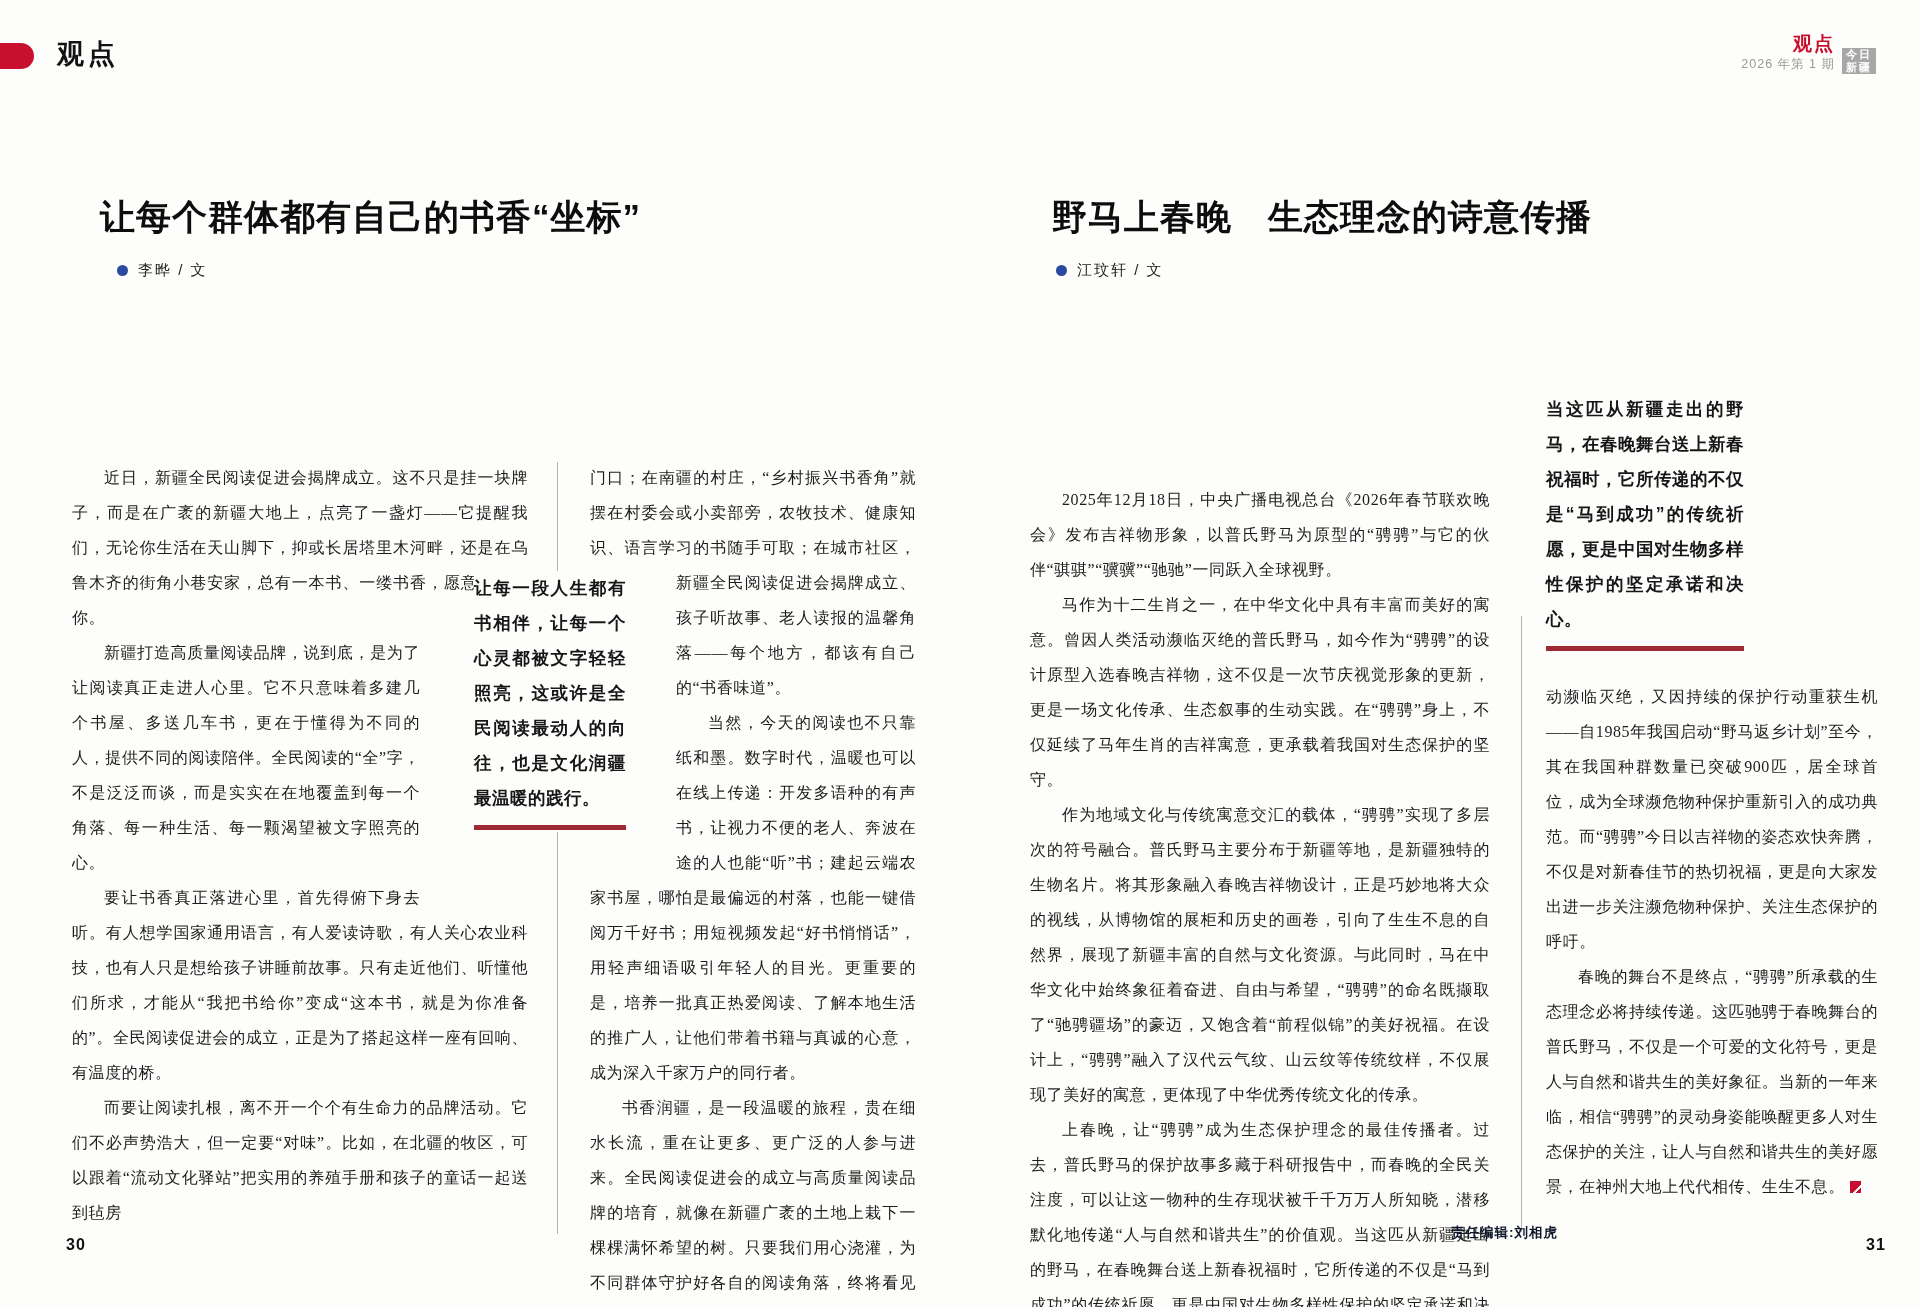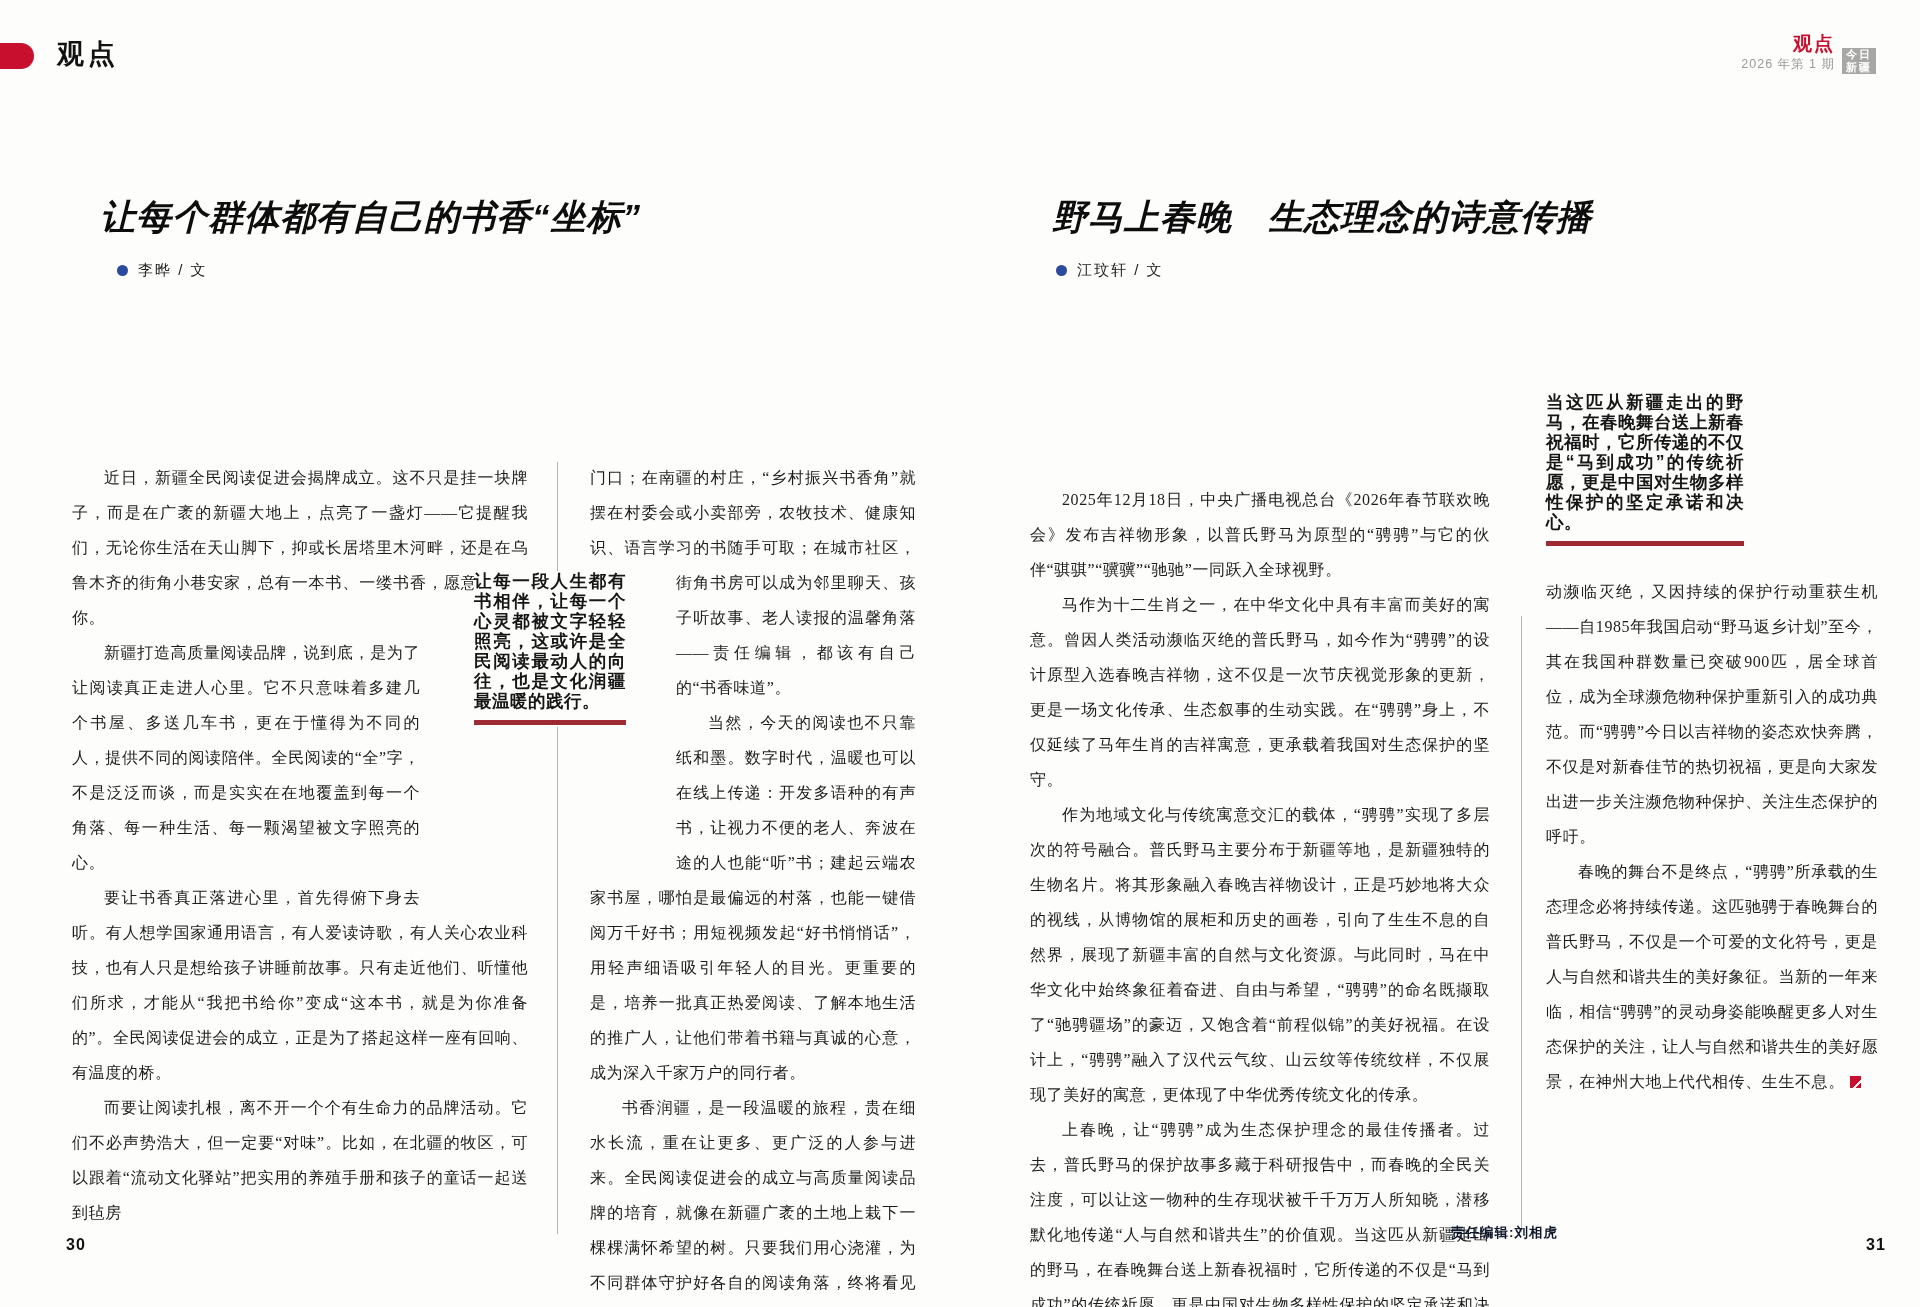--- a/index.html
+++ b/index.html
@@ -10,21 +10,21 @@
   }
   
   .red-tab{position:absolute;left:0;top:43px;width:34px;height:26px;background:#c8102e;border-radius:0 13px 13px 0;}
   .section-tag{position:absolute;left:57px;top:36px;font-family:"Liberation Serif",serif;font-weight:700;font-size:27px;color:#121212;letter-spacing:4px;}
   .masthead{position:absolute;top:34px;right:44px;display:flex;align-items:flex-start;gap:7px;}
   .mh-text{text-align:right;}
   .mh-sec{color:#c8102e;font-family:"Liberation Sans",sans-serif;font-weight:700;font-size:19px;letter-spacing:2px;line-height:20px;}
   .mh-issue{color:#9a9a9a;font-family:"Liberation Sans",sans-serif;font-size:12.5px;letter-spacing:1px;margin-top:2px;}
   .mh-logo{background:#a7a7a6;color:#ffffff;font-family:"Liberation Sans",sans-serif;font-weight:700;font-size:11px;line-height:13px;letter-spacing:2px;padding:0 4px;text-align:center;margin-top:14px;}
   
-  .art-title{position:absolute;font-family:"Liberation Sans",sans-serif;font-weight:900;font-size:35px;color:#0d0d0d;letter-spacing:1px;white-space:nowrap;font-style:italic;}
+  .art-title{position:absolute;font-family:"Liberation Sans",sans-serif;font-weight:900;font-size:35px;color:#0d0d0d;letter-spacing:1px;white-space:nowrap;}
   #title-left{left:100px;top:194px;}
   #title-right{left:1052px;top:194px;}
   .byline{position:absolute;display:flex;align-items:center;gap:10px;}
   #byline-left{left:117px;top:261px;}
   #byline-right{left:1056px;top:261px;}
   .b-dot{width:11px;height:11px;border-radius:50%;background:#2b4a9e;flex:0 0 auto;}
   .b-name{font-family:"Liberation Sans",sans-serif;font-size:15px;color:#222;letter-spacing:2px;}
   
   .col{position:absolute;text-align:justify;font-family:"Liberation Serif",serif;font-size:16px;line-height:35px;color:#1c1c1c;letter-spacing:0.6px;}
   .col p{margin:0;text-indent:2em;}
@@ -33,21 +33,21 @@
   #l-col2{left:590px;top:460px;width:326px;}
   #r-col1{left:1030px;top:482px;width:460px;}
   #r-col2{left:1546px;top:392px;width:332px;}
   .spacer-r{float:right;width:108px;height:246px;}
   .spacer-l{float:left;width:86px;height:312px;}
   
   .vdiv{position:absolute;width:1px;background:#b3b3b2;}
   #div-l{left:557px;top:462px;height:772px;}
   #div-r{left:1521px;top:616px;height:616px;}
   
-  .pq-text{font-family:"Liberation Sans",sans-serif;font-weight:700;font-size:17.5px;line-height:20px;color:#161616;text-align:justify;letter-spacing:0.5px;}
+  .pq-text{font-family:"Liberation Sans",sans-serif;font-weight:700;font-size:17.5px;line-height:35px;color:#161616;text-align:justify;letter-spacing:0.5px;}
   .pq-rule{height:5px;background:#9e2b33;margin-top:9px;}
   #pullquote-left{position:absolute;left:474px;top:560px;width:152px;background:#fdfdfb;z-index:2;padding-bottom:2px;margin-top:11px;}
   .pullquote-flow{width:198px;margin-bottom:28px;}
   
   .endmark{display:inline-block;width:11px;height:12px;background:#c8102e;margin-left:5px;vertical-align:-1px;
     background-image:linear-gradient(135deg, rgba(255,255,255,0) 62%, rgba(255,255,255,.95) 63%, rgba(255,255,255,.95) 74%, rgba(255,255,255,0) 75%);}
   
   .pgnum{position:absolute;font-family:"Liberation Sans",sans-serif;font-weight:700;font-size:16px;color:#111;letter-spacing:1px;}
   #pg-left{left:40px;top:1236px;margin-left:26px;}
   #pg-right{left:1854px;top:1236px;margin-left:12px;}
@@ -87,21 +87,21 @@
 
 <div class="col" id="l-col1">
   <p>近日，新疆全民阅读促进会揭牌成立。这不只是挂一块牌子，而是在广袤的新疆大地上，点亮了一盏灯——它提醒我们，无论你生活在天山脚下，抑或长居塔里木河畔，还是在乌鲁木齐的街角小巷安家，总有一本书、一缕书香，愿意静静陪你。</p>
   <div class="spacer-r"></div>
   <p>新疆打造高质量阅读品牌，说到底，是为了让阅读真正走进人心里。它不只意味着多建几个书屋、多送几车书，更在于懂得为不同的人，提供不同的阅读陪伴。全民阅读的“全”字，不是泛泛而谈，而是实实在在地覆盖到每一个角落、每一种生活、每一颗渴望被文字照亮的心。</p>
   <p>要让书香真正落进心里，首先得俯下身去听。有人想学国家通用语言，有人爱读诗歌，有人关心农业科技，也有人只是想给孩子讲睡前故事。只有走近他们、听懂他们所求，才能从“我把书给你”变成“这本书，就是为你准备的”。全民阅读促进会的成立，正是为了搭起这样一座有回响、有温度的桥。</p>
   <p>而要让阅读扎根，离不开一个个有生命力的品牌活动。它们不必声势浩大，但一定要“对味”。比如，在北疆的牧区，可以跟着“流动文化驿站”把实用的养殖手册和孩子的童话一起送到毡房</p>
 </div>
 
 <div class="col" id="l-col2">
-  <p class="cont"><span>门口；在南疆的村庄，“乡村振兴书香角”就摆在村委会或小卖部旁，农牧技术、健康知识、语言学习的书随手可取；在城市社区，</span><span class="spacer-l"></span><span>街角书房可以成为邻里聊天、孩子听故事、老人读报的温馨角落——责任编辑，都该有自己的“书香味道”。</span></p>
+  <p class="cont"><span>门口；在南疆的村庄，“乡村振兴书香角”就摆在村委会或小卖部旁，农牧技术、健康知识、语言学习的书随手可取；在城市社区，</span><span class="spacer-l"></span><span>新疆全民阅读促进会揭牌成立、孩子听故事、老人读报的温馨角落——每个地方，都该有自己的“书香味道”。</span></p>
   <p>当然，今天的阅读也不只靠纸和墨。数字时代，温暖也可以在线上传递：开发多语种的有声书，让视力不便的老人、奔波在途的人也能“听”书；建起云端农家书屋，哪怕是最偏远的村落，也能一键借阅万千好书；用短视频发起“好书悄悄话”，用轻声细语吸引年轻人的目光。更重要的是，培养一批真正热爱阅读、了解本地生活的推广人，让他们带着书籍与真诚的心意，成为深入千家万户的同行者。</p>
   <p><span>书香润疆，是一段温暖的旅程，贵在细水长流，重在让更多、更广泛的人参与进来。全民阅读促进会的成立与高质量阅读品牌的培育，就像在新疆广袤的土地上栽下一棵棵满怀希望的树。只要我们用心浇灌，为不同群体守护好各自的阅读角落，终将看见一个个“处处有书声、人人有书香”的新疆。</span></p>
 </div>
 
 <div id="pullquote-left">
   <div class="pq-text">让每一段人生都有书相伴，让每一个心灵都被文字轻轻照亮，这或许是全民阅读最动人的向往，也是文化润疆最温暖的践行。</div>
   <div class="pq-rule"></div>
 </div>
 
 <div class="col" id="r-col1">

